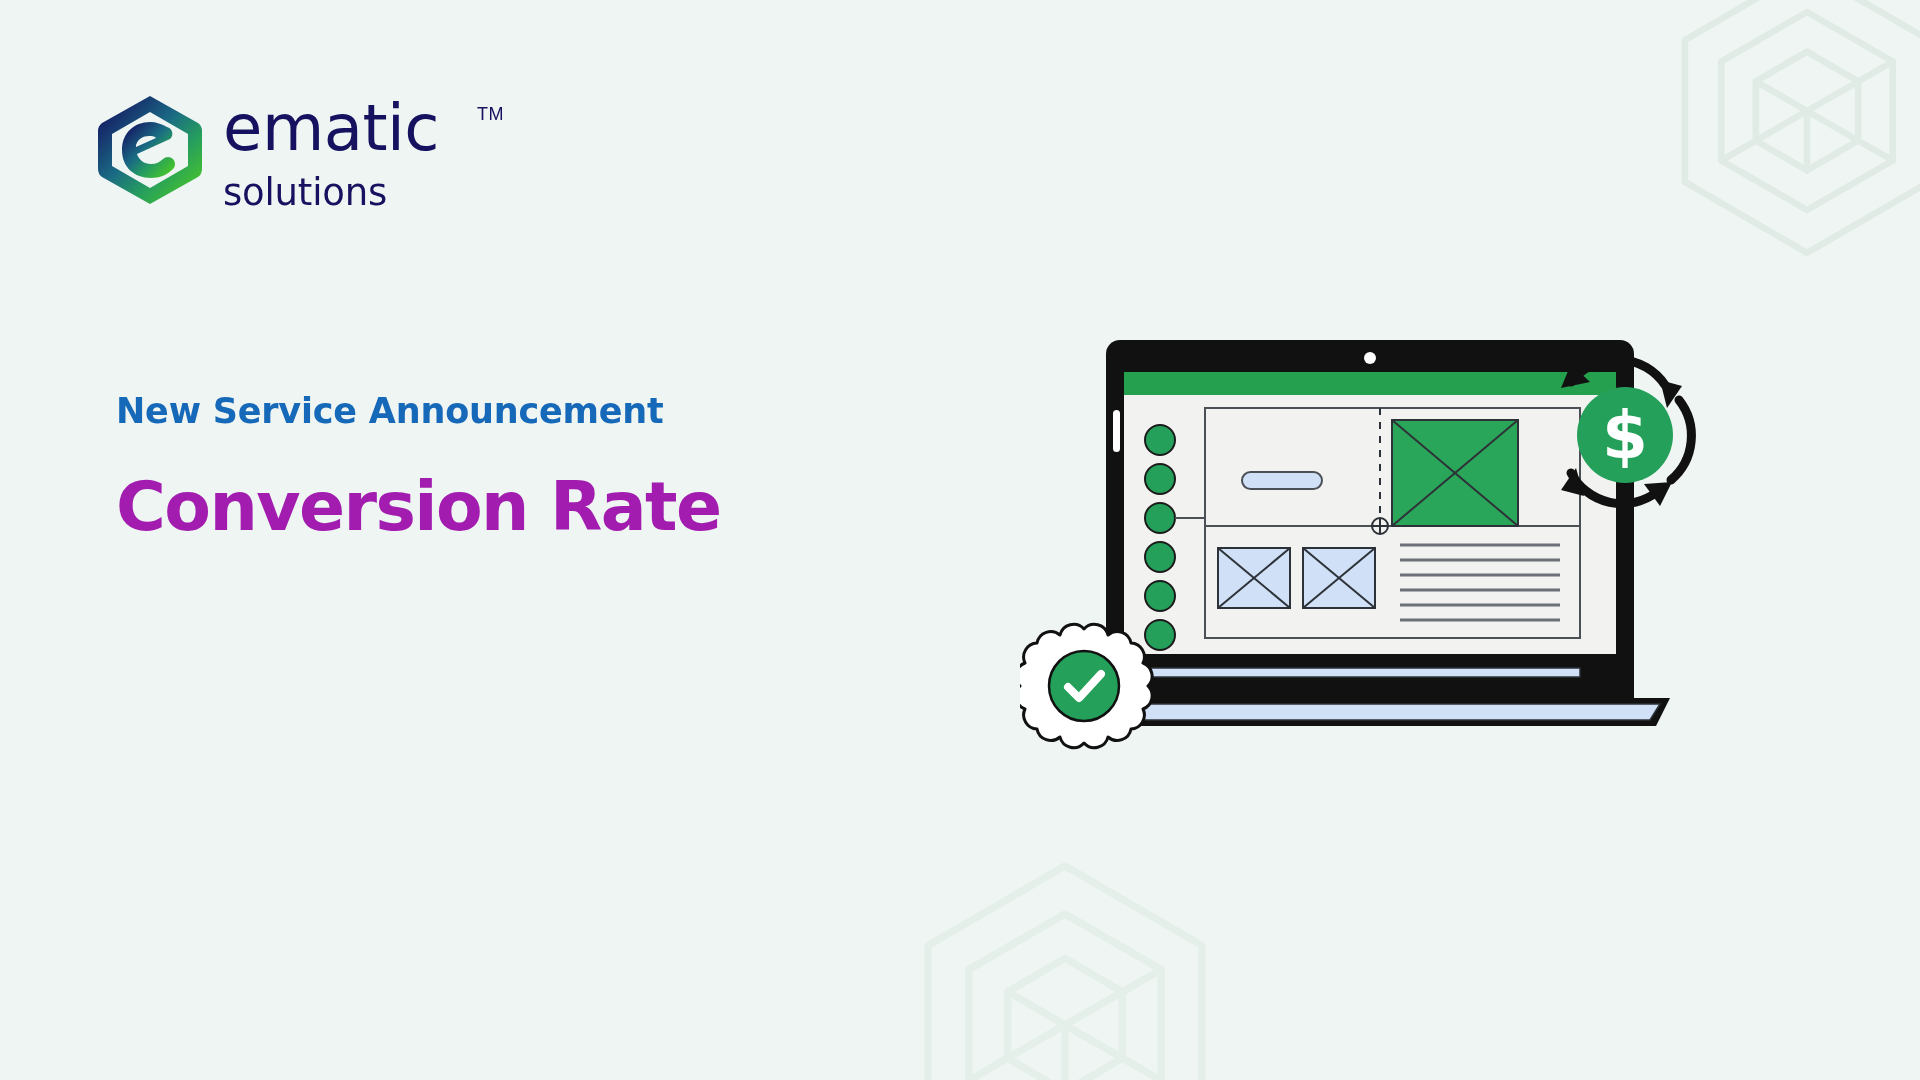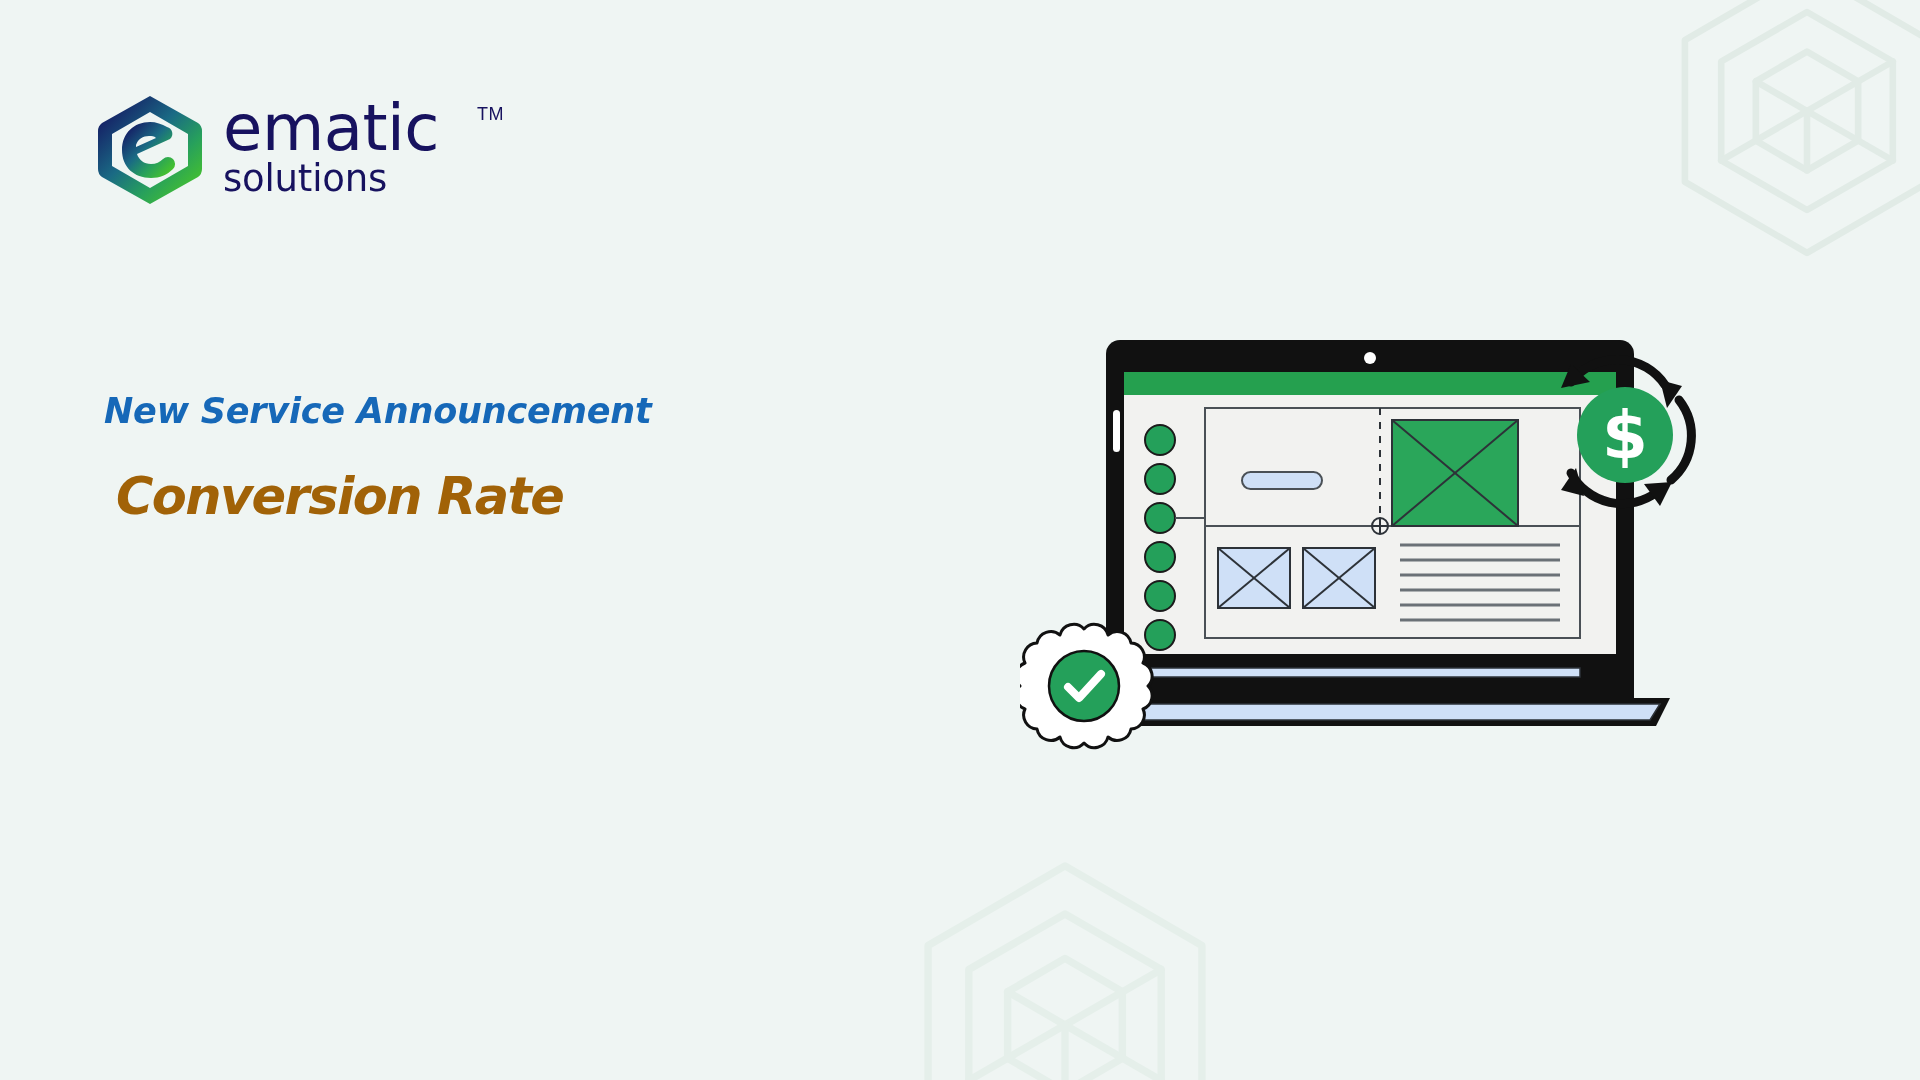--- a/index.html
+++ b/index.html
@@ -73,49 +73,48 @@
     color: #17125f;
     letter-spacing: 0.5px;
   }
   .logo-solutions {
     font-family: "DejaVu Sans", sans-serif;
     font-size: 37px;
     line-height: 1.05;
     color: #17125f;
     font-weight: 400;
     display: block;
-    margin-top: 1px;
+    margin-top: 15px;
     letter-spacing: -0.2px;
   }
 
   
   .copy {
     position: absolute;
-    left: 104px;
+    left: 116px;
     top: 392px;
     width: 830px;
-    font-style: italic;
   }
   .eyebrow {
     font-family: "DejaVu Sans", sans-serif;
     font-size: 35px;
     font-weight: bold;
     color: #1668b8;
     letter-spacing: -0.2px;
     margin: 0 0 38px 0;
     line-height: 1.1;
   }
   .headline {
     font-family: "DejaVu Sans", sans-serif;
-    font-size: 51px;
+    font-size: 68px;
     font-weight: bold;
-    color: #a16207;
+    color: #a21caf;
     line-height: 1.11;
     letter-spacing: -1.6px;
-    margin: 12px;
+    margin: 0;
     max-width: 780px;
   }
 
   
   .illustration {
     position: absolute;
     left: 1020px;
     top: 330px;
     width: 800px;
     height: 560px;

